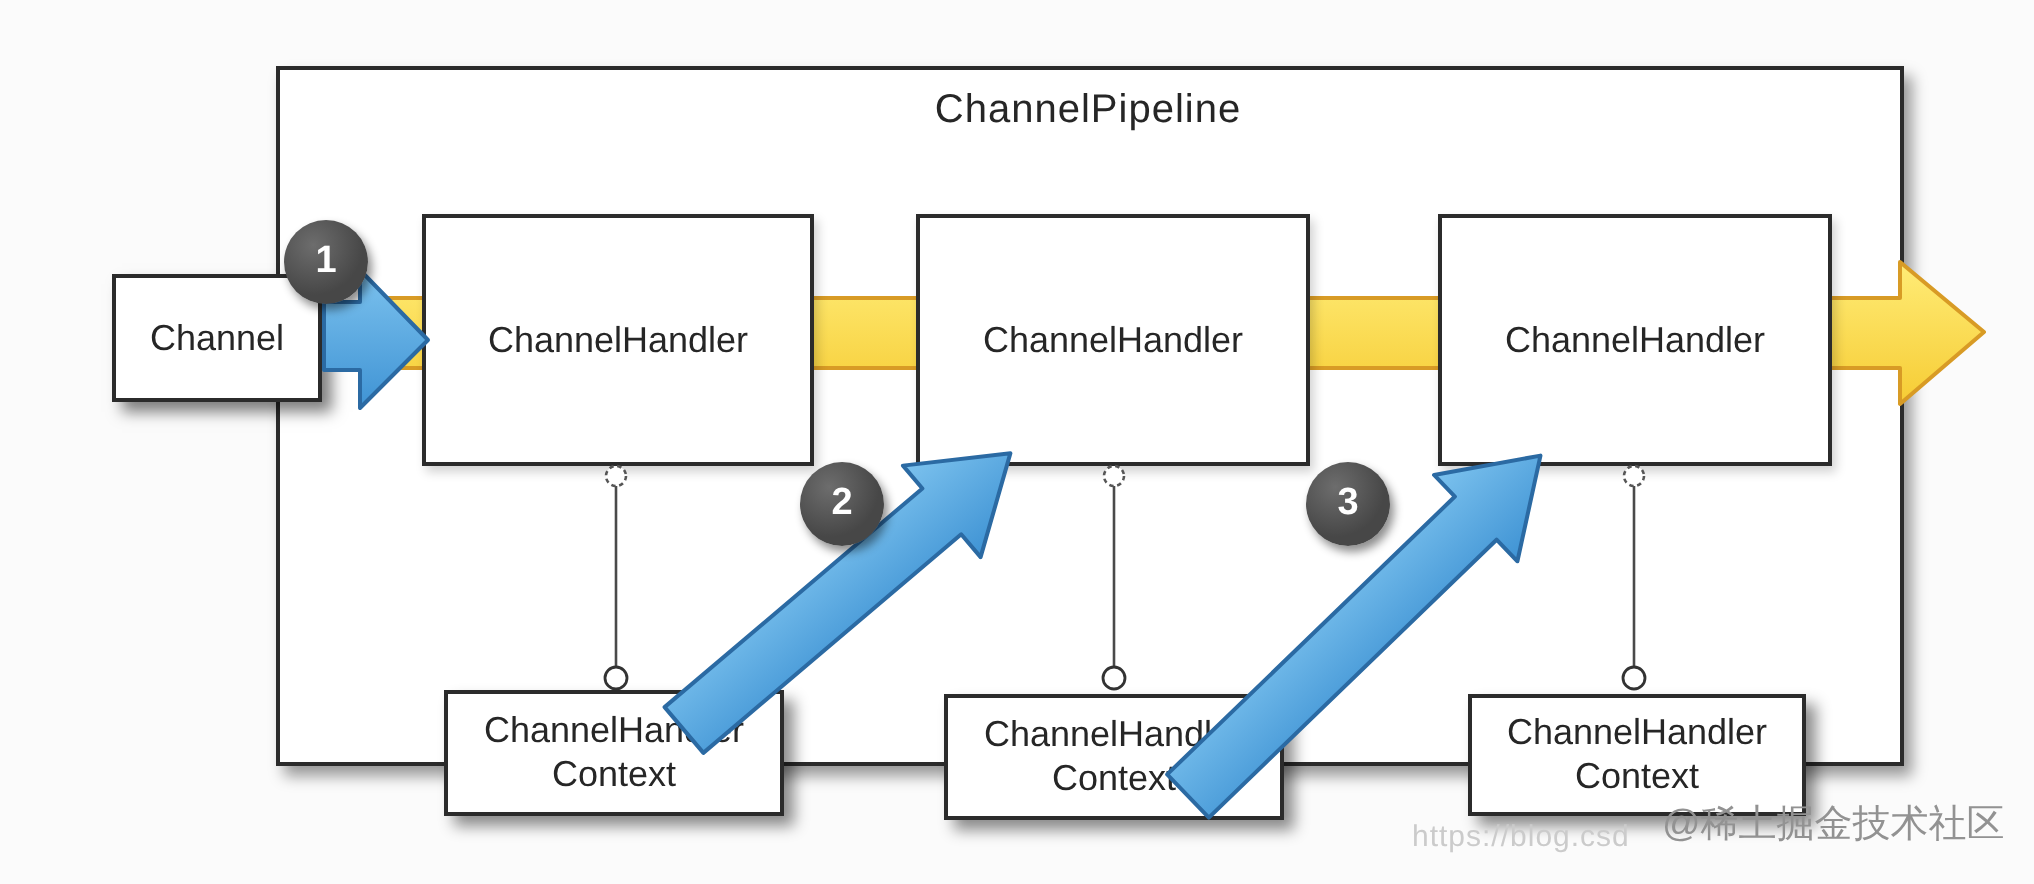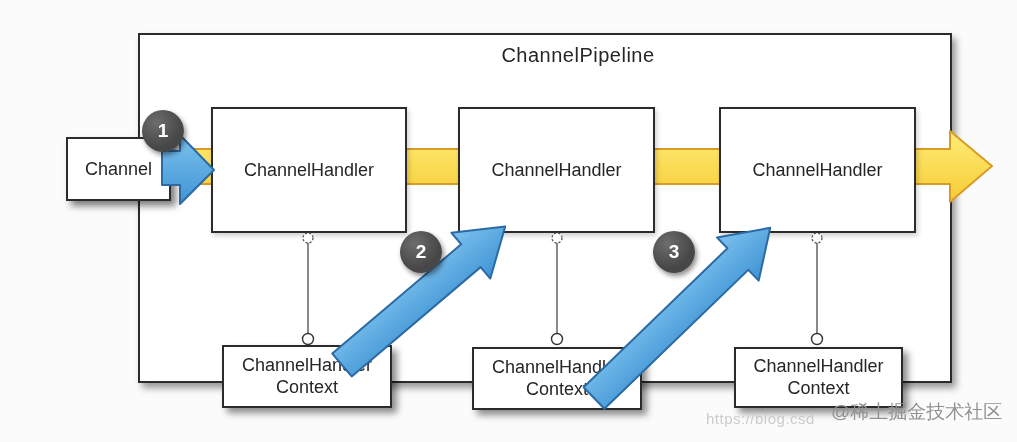--- a/index.html
+++ b/index.html
@@ -12,21 +12,21 @@
 
   
   .pipeline-box {
     left:138px; top:33px; width:810px; height:346px;
     background:#ffffff;
     border:2.5px solid var(--box-border,#2b2b2b);
     box-shadow:4px 5px 7px rgba(0,0,0,0.40);
     z-index:1;
   }
   .pipeline-title {
-    left:138px; top:44px; width:880px;
+    left:138px; top:44px; width:812px;
     text-align:center;
     font-size:20px; color:#262626; letter-spacing:0.5px;
     z-index:2;
   }
 
   svg.layer { left:0; top:0; width:1017px; height:442px; pointer-events:none; }
   #flow-layer   { z-index:2; }
   #conn-layer   { z-index:4; }
   #event-layer  { z-index:6; }
 
@@ -50,21 +50,21 @@
 
   .context-box {
     font-size:18px; line-height:1.22; flex-direction:column;
     z-index:5; box-shadow:5px 5px 7px rgba(0,0,0,0.45);
   }
   #context-1 { left:222px; top:345px; width:166px; height:59px; }
   #context-2 { left:472px; top:347px; width:166px; height:59px; }
   #context-3 { left:734px; top:347px; width:165px; height:57px; }
 
   .channel-box {
-    left:66px; top:137px; width:101px; height:60px;
+    left:56px; top:137px; width:101px; height:60px;
     font-size:18px; z-index:5;
     box-shadow:5px 5px 7px rgba(0,0,0,0.5);
   }
 
   
   .badge {
     width:42px; height:42px; border-radius:50%;
     background:radial-gradient(circle at 35% 30%, #6d6d6d, var(--badge-background,#474747) 62%);
     color:#ffffff; font-size:19px; font-weight:bold;
     display:flex; align-items:center; justify-content:center;

